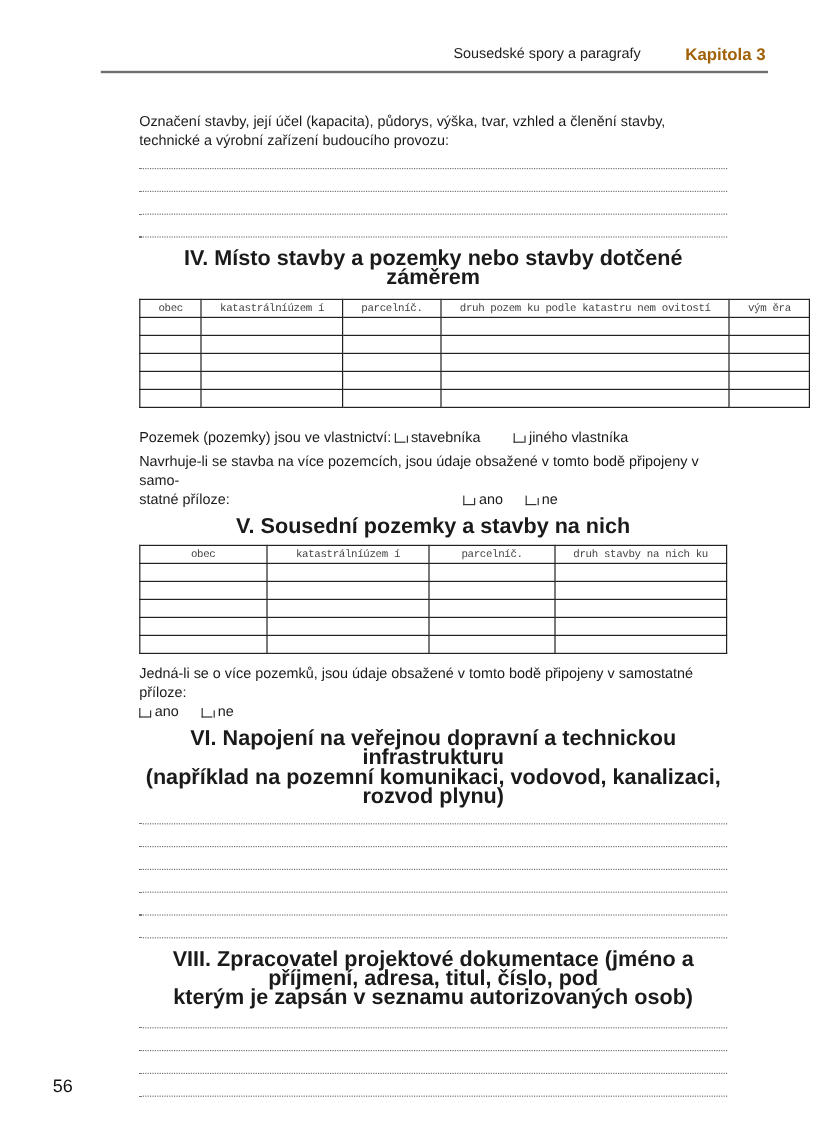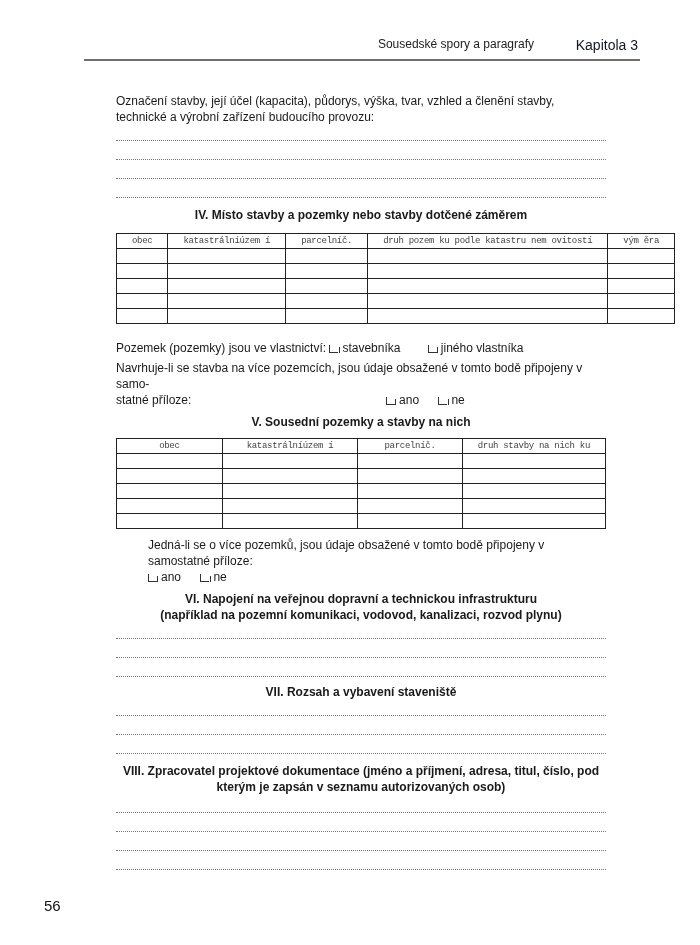--- a/index.html
+++ b/index.html
@@ -8,33 +8,33 @@
       font-family: "Liberation Sans", sans-serif; color: #1a1a1a;
     }
     .header {
       position: absolute; left: 84px; top: 34px; width: 556px; height: 25px;
       border-bottom: 2px solid #6e6e6e;
     }
     .header .chapter-title {
       position: absolute; right: 106px; top: 3px; font-size: 12px; color: #222;
     }
     .header .chapter-num {
-      position: absolute; right: 2px; top: 3px; font-size: 14px; font-weight: normal; color: #0f172a;
+      position: absolute; right: 2px; top: 3px; font-size: 14px; font-weight: bold; color: #a16207;
     }
     .content { position: absolute; left: 116px; top: 93px; width: 490px; }
     .para { font-size: 12px; line-height: 16px; margin: 0; }
     .dots {
       height: 19px; position: relative;
     }
     .dots::after {
       content: ""; position: absolute; left: 0; right: 0; bottom: 3px;
       border-bottom: 1.3px dotted #777;
     }
     .heading {
-      font-size: 12px; font-weight: bold; text-align: center; line-height: 16px; margin: 0;
+      font-size: 18px; font-weight: bold; text-align: center; line-height: 16px; margin: 0;
     }
     table.form {
       border-collapse: collapse; width: 100%;
       font-family: "Liberation Mono", monospace; font-size: 9px; color: #444;
     }
     table.form td, table.form th {
       border: 1.5px solid #222; height: 14px; padding: 0 15px; font-weight: normal;
       text-align: center; white-space: nowrap; letter-spacing: -0.3px;
     }
     .cb {
@@ -161,37 +161,36 @@
         </tr>
     <tr>
           <td></td>
           <td></td>
           <td></td>
           <td></td>
         </tr>
   </tbody>
     </table>
 
-  <p class="para" style="margin-top:8px;margin-left:32px;">
+  <p class="para" style="margin-top:8px;">
     <span>Jedná-li se o více pozemků, jsou údaje obsažené v tomto bodě připojeny v samostatné příloze:</span><br>
     <span class="opt"><span class="cb"></span><span>ano</span></span>
     <span class="opt"><span class="cb"></span><span>ne</span></span>
   </p>
 
   <div style="margin-top:6px;">
     <p class="heading">VI. Napojení na veřejnou dopravní a technickou infrastrukturu</p>
     <p class="heading">(například na pozemní komunikaci, vodovod, kanalizaci, rozvod plynu)</p>
   </div>
   <div>
     <div class="dots"></div>
     <div class="dots"></div>
     <div class="dots"></div>
   </div>
 
-  <p class="heading" style="margin-top:4px;">VII. Rozsah a vybavení staveniště</p>
   <div>
     <div class="dots"></div>
     <div class="dots"></div>
     <div class="dots"></div>
   </div>
 
   <div style="margin-top:6px;">
     <p class="heading">VIII. Zpracovatel projektové dokumentace (jméno a příjmení, adresa, titul, číslo, pod</p>
     <p class="heading">kterým je zapsán v seznamu autorizovaných osob)</p>
   </div>

